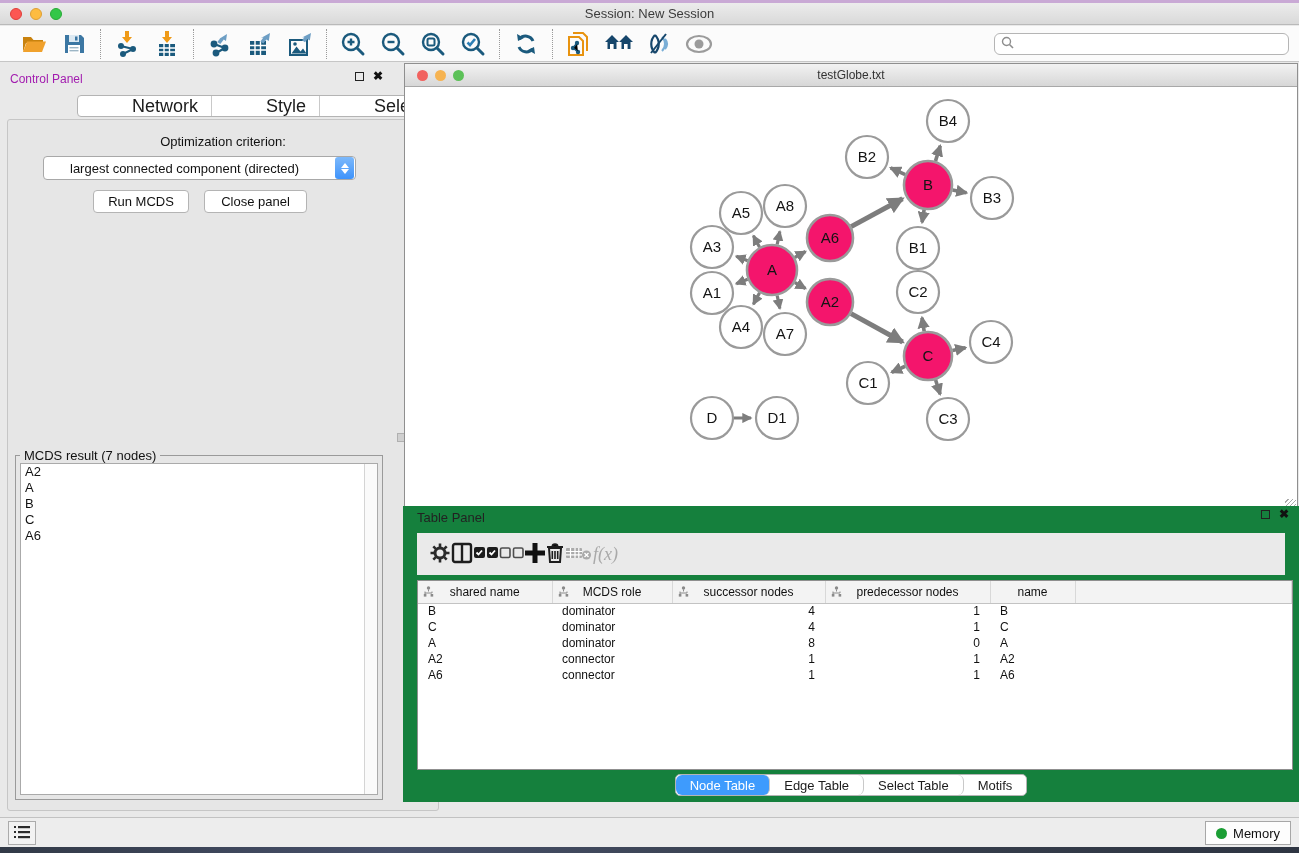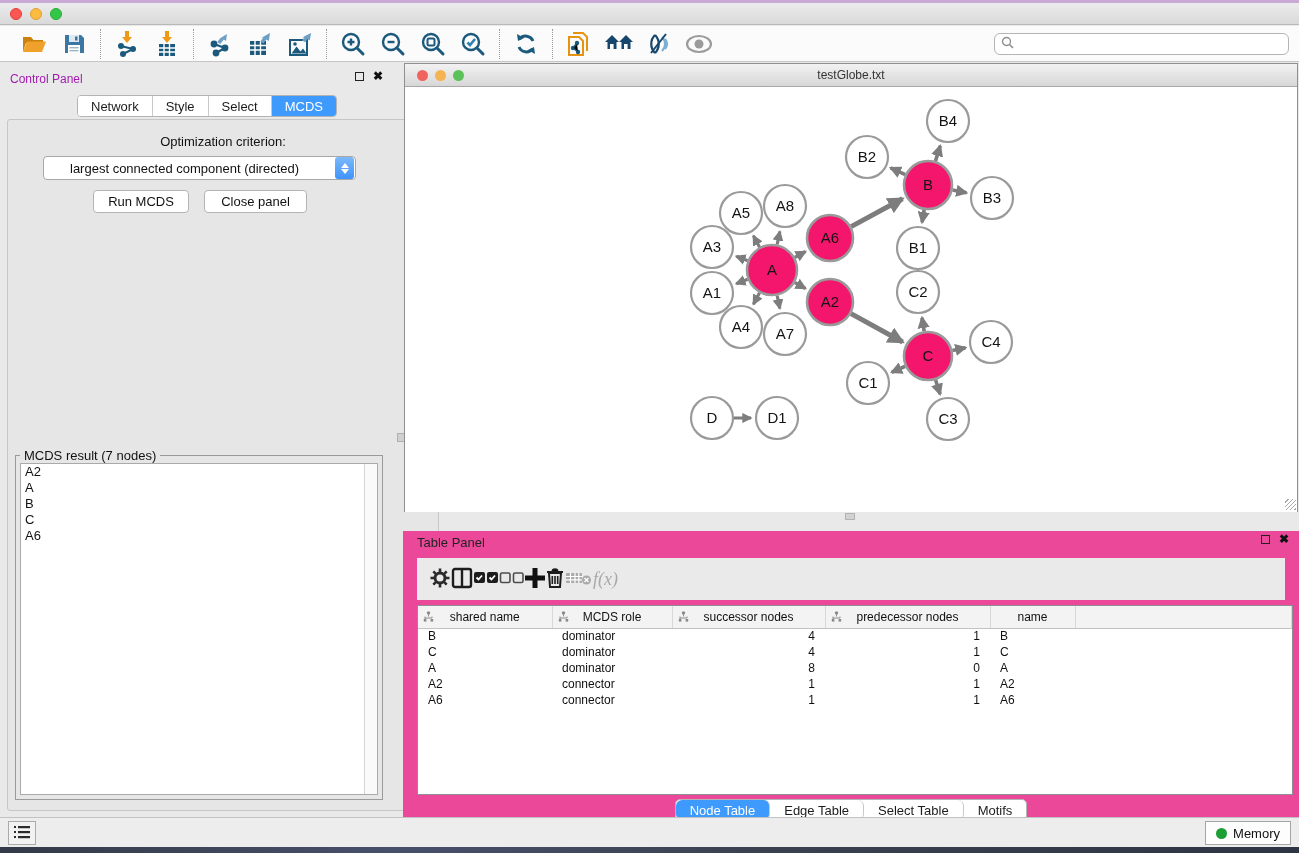--- a/index.html
+++ b/index.html
@@ -34,21 +34,21 @@
   
   .panel-header-ctrl { display:flex; align-items:center; gap:9px; }
   .win-float { width:9px; height:9px; border:1.6px solid #222; display:inline-block; }
   .win-close { font-size:12px; font-weight:bold; color:#111; line-height:9px; }
 
   
   .control-panel { position:absolute; left:0; top:62px; width:395px; height:755px; background:#e9e9e9; }
   .cp-header { position:absolute; left:10px; top:10px; font-size:12px; color:#a21caf; }
   .cp-header-icons { position:absolute; right:12px; top:10px; }
   .cp-tabs { position:absolute; left:77px; top:33px; display:flex; border:1px solid #b4b4b4; border-radius:4px; overflow:hidden; background:#fff; height:22px; }
-  .cp-tab { padding:0 13px; display:flex; align-items:center; font-size:13px; background:#fff; border-right:1px solid #c9c9c9; color:#1c1c1c; }
+  .cp-tab { padding:0 13px; display:flex; align-items:center; font-size:18px; background:#fff; border-right:1px solid #c9c9c9; color:#1c1c1c;margin-left:41px; }
   .cp-tab:last-child { border-right:none; }
   .cp-tab.selected { background:#3e9bfd; color:#fff; }
   .cp-content { position:absolute; left:7px; top:57px; width:432px; height:692px; background:#e6e6e6; border:1px solid #c6c6c6; border-radius:3px; }
   .opt-label { position:absolute; left:0; top:14px; width:100%; text-align:center; font-size:13px; color:#111; }
   .dropdown { position:absolute; left:35px; top:36px; width:313px; height:24px; background:#fff; border:1px solid #a8a8a8; border-radius:4px; display:flex; align-items:center; }
   .dropdown .dd-text { flex:1; padding-left:26px; font-size:13px; color:#111; white-space:nowrap; }
   .dd-stepper { width:19px; height:22px; margin-right:1px; border-radius:3px; background:linear-gradient(#7db9fb,#3e93fb); display:flex; flex-direction:column; align-items:center; justify-content:center; gap:1px; }
   .dd-stepper .tri { width:0; height:0; border-left:4px solid transparent; border-right:4px solid transparent; }
   .tri.up { border-bottom:5px solid #fff; }
   .tri.down { border-top:5px solid #fff; }
@@ -69,21 +69,21 @@
   .net-titlebar { position:absolute; left:0; top:0; width:100%; height:23px; background:linear-gradient(#f2f2f2,#d7d7d7); border-bottom:1px solid #a8a8a8; display:flex; align-items:center; }
   .net-lights { position:absolute; left:12px; top:6px; display:flex; gap:7px; }
   .net-light { width:11px; height:11px; border-radius:50%; }
   .net-titlebar .title { width:100%; text-align:center; font-size:12px; color:#333; }
   .net-canvas { position:absolute; left:0; top:24px; width:892px; height:424px; background:#fff; }
   .resize-grip { position:absolute; right:1px; bottom:1px; width:11px; height:11px;
     background:repeating-linear-gradient(135deg, transparent 0 2px, #a9a9a9 2px 3px); }
   .h-divider-handle { position:absolute; left:845px; top:513px; width:10px; height:7px; background:#d2d2d2; border:1px solid #b3b3b3; }
 
   
-  .table-panel { position:absolute; left:403px; top:531px; width:896px; height:296px; background:#ec4899; }
+  .table-panel { position:absolute; left:403px; top:506px; width:896px; height:296px; background:#15803d; }
   .tp-header { position:absolute; left:14px; top:4px; font-size:13px; color:#222; }
   .tp-header-icons { position:absolute; right:10px; top:4px; }
   .tp-toolbar { position:absolute; left:14px; top:27px; width:868px; height:42px; background:#eaeaea; display:flex; align-items:center; padding-left:12px; }
   .tp-tool { display:flex; align-items:center; justify-content:center; }
   .fx-label { font-family:"Liberation Serif", serif; font-style:italic; font-size:18px; color:#a9a9a9; }
   .tbl-wrap { position:absolute; left:14px; top:74px; width:876px; height:190px; background:#fff; border:1px solid #8f8f8f; overflow:hidden; }
   table.data { border-collapse:collapse; width:100%; table-layout:fixed; font-size:12px; }
   table.data th { height:22px; background:#f3f3f3; border-bottom:1px solid #c3c3c3; border-right:1px solid #d8d8d8; font-weight:normal; color:#111; position:relative; text-align:center; }
   table.data th .hicon { position:absolute; left:5px; top:5px; }
   table.data td { height:16px; padding:0 10px; color:#111; white-space:nowrap; }
@@ -104,20 +104,21 @@
 <body>
 
 <div class="strip-top"></div>
 
 <div class="titlebar">
   <div class="lights">
     <div class="light red"></div>
     <div class="light yellow"></div>
     <div class="light green"></div>
   </div>
+  <div class="title">Session: New Session</div>
 </div>
 
 <div class="toolbar">
   <div class="tb-group">
     <div class="tb-btn">
       <span>
           <svg width="26" height="22" viewBox="0 0 26 22">
             <path fill="#c9820e" d="M2 19 V4 h8 l2.5 3 H22 v3 H5 Z"></path>
             <path fill="#f0a12c" d="M2 19 L6 8.5 h19 L21 19 Z"></path>
           </svg>

